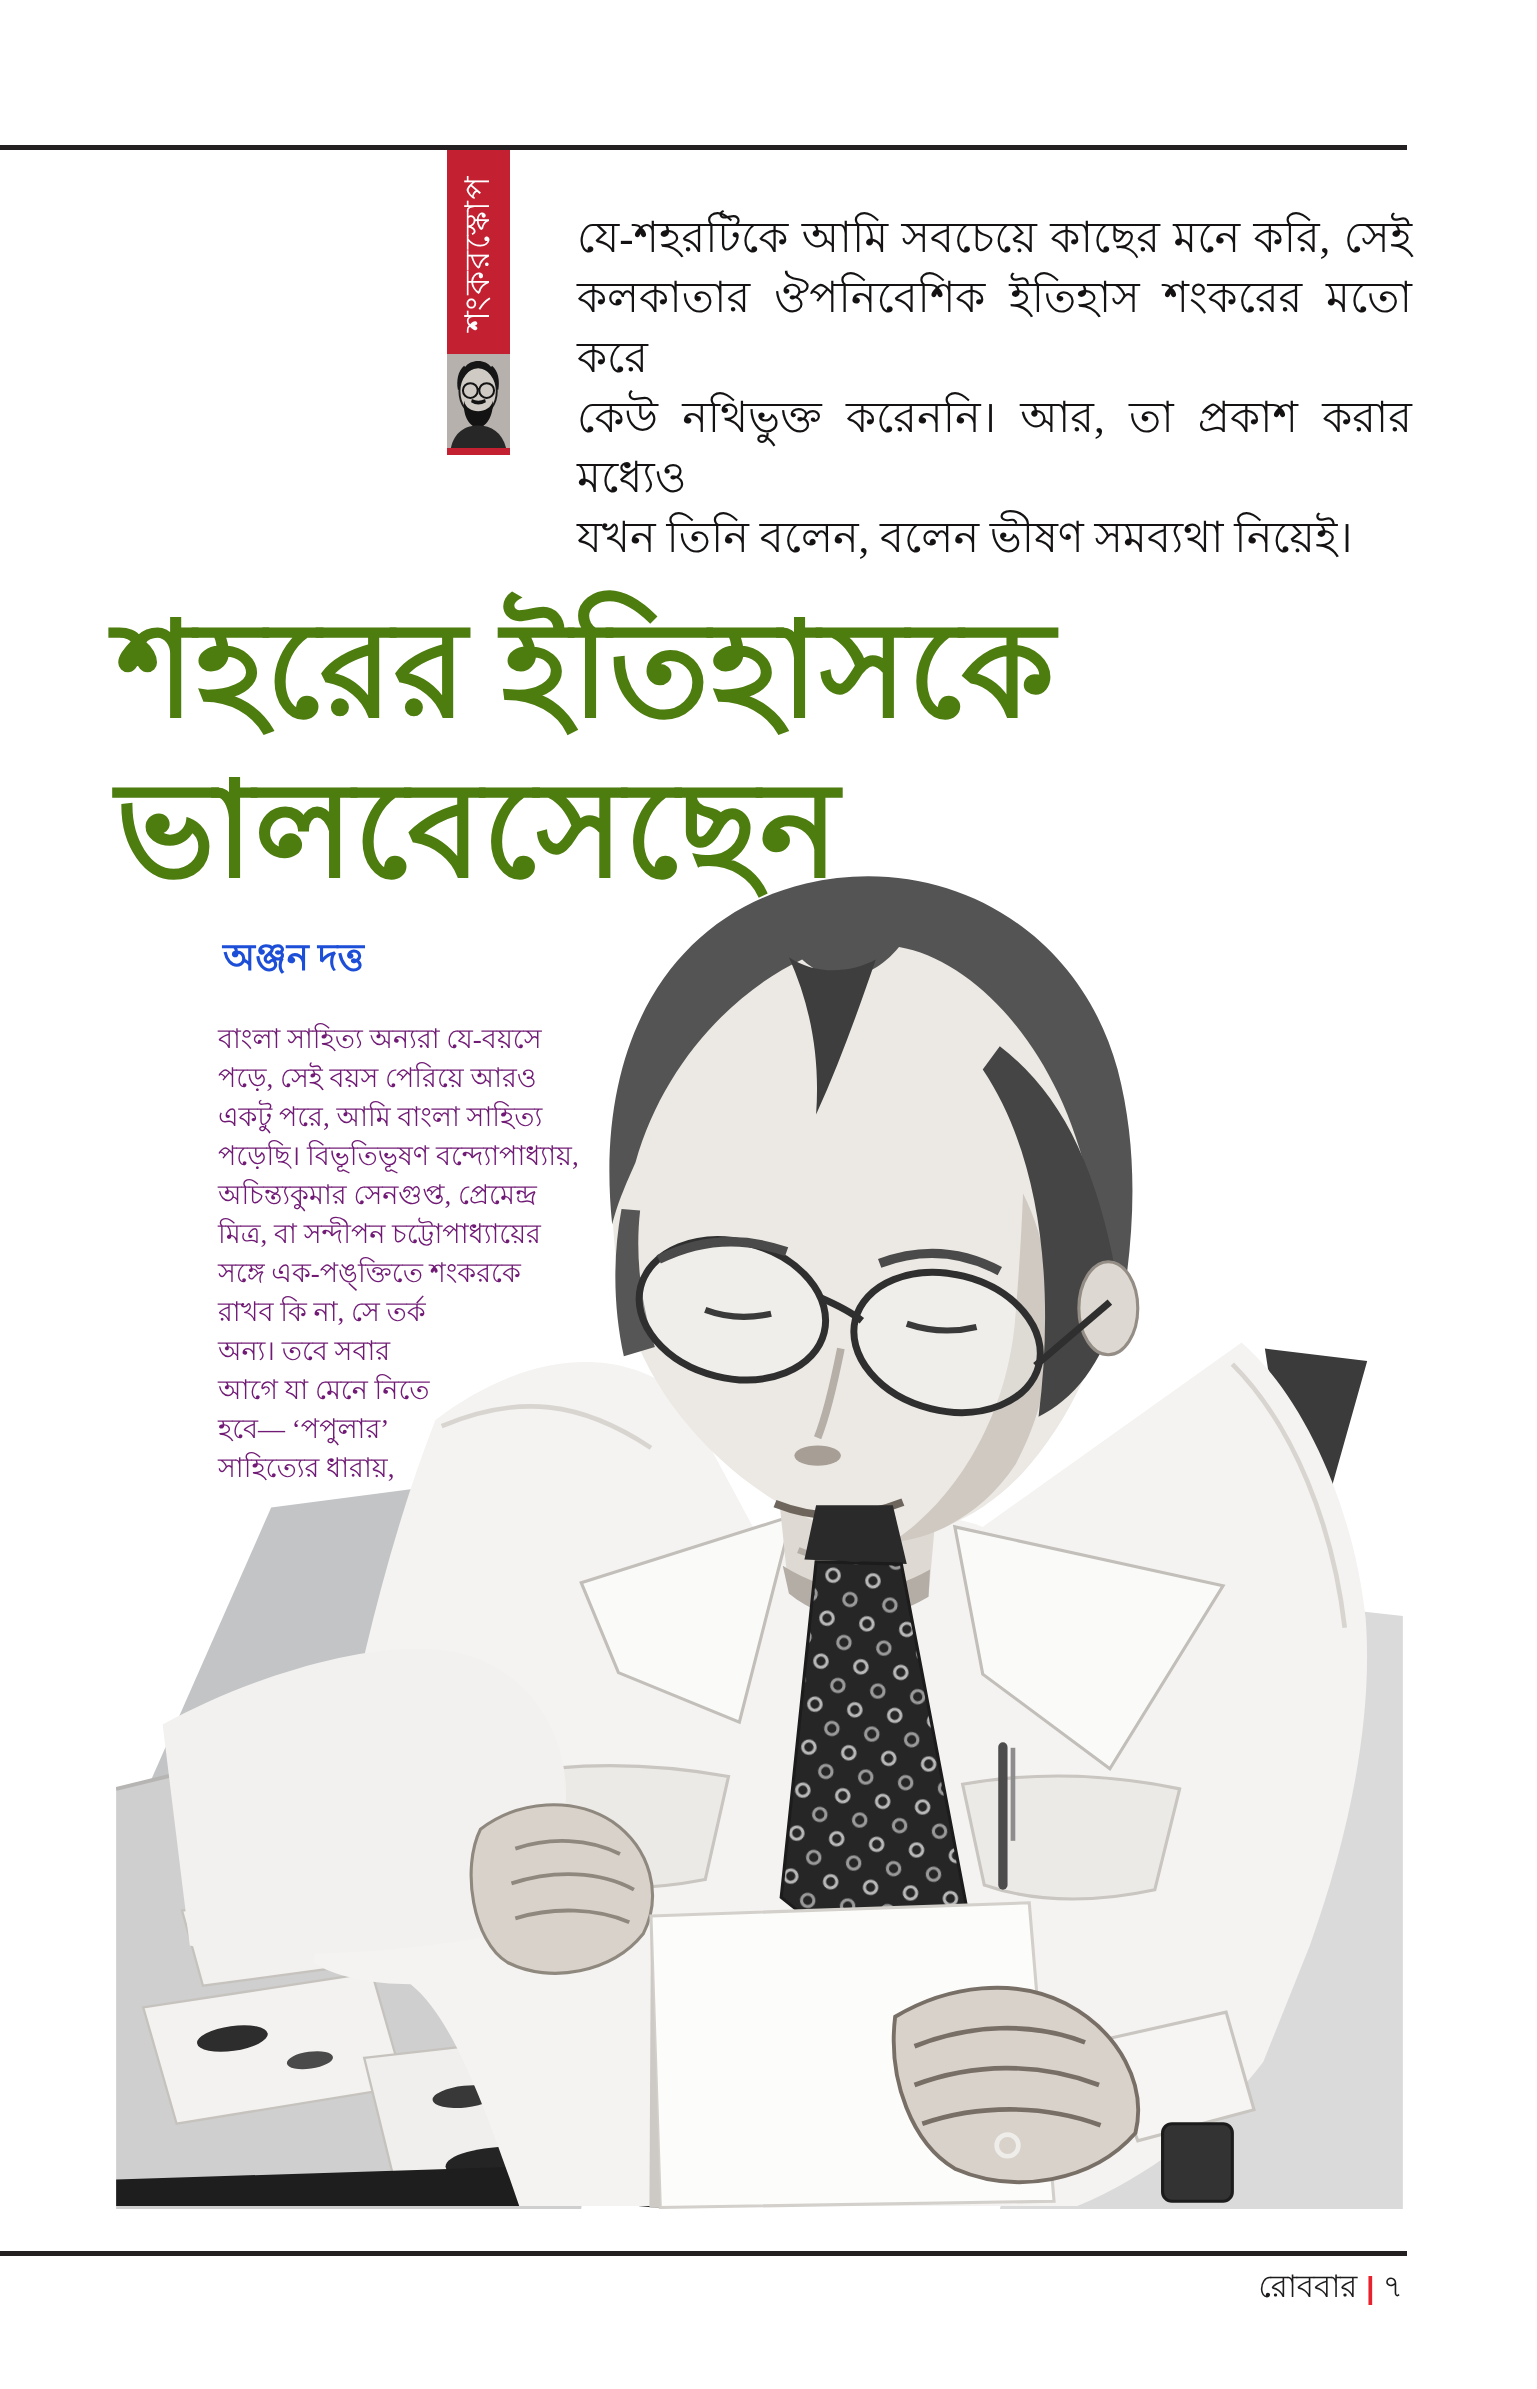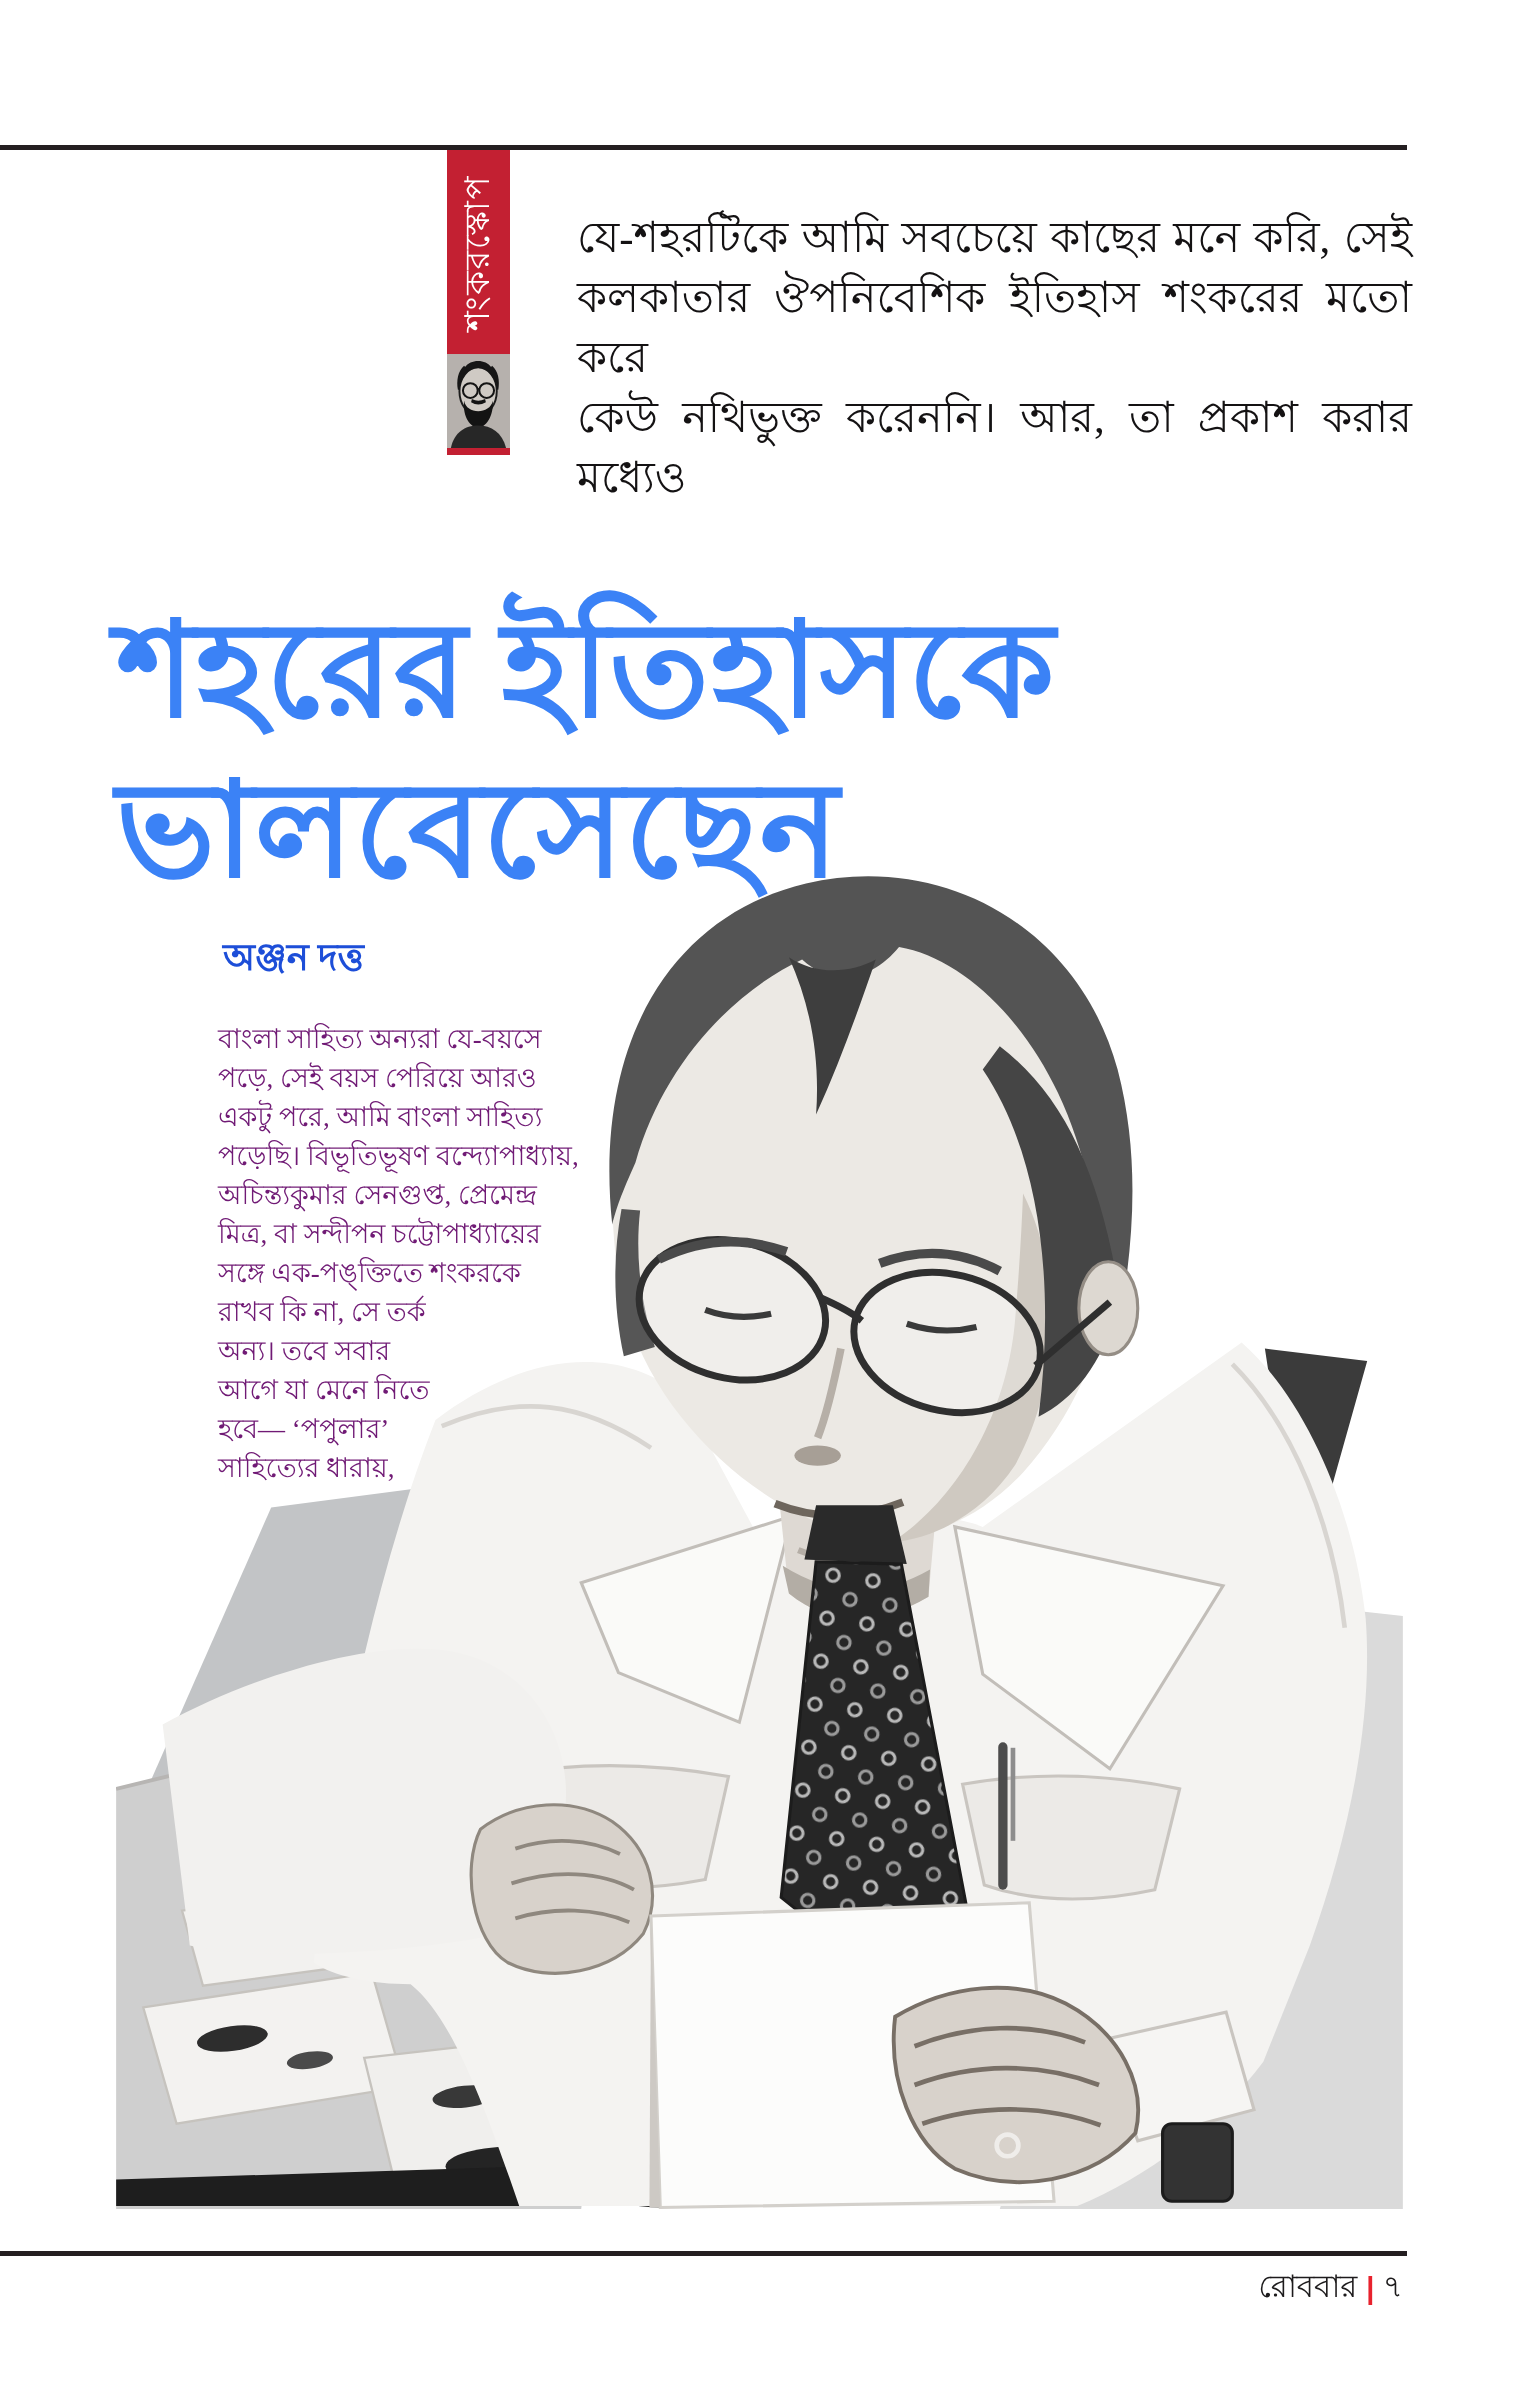--- a/index.html
+++ b/index.html
@@ -33,21 +33,21 @@
   .intro{
     position:absolute;left:567px;top:208px;width:835px;
     font-size:43px;line-height:60px;color:#141213;margin-left:10px;
   }
   .intro-line{text-align:justify;text-align-last:justify;}
   .intro-line.last{text-align-last:left;}
 
   
   .headline{
     position:absolute;left:116px;top:591px;width:1163px;
-    font-size:133px;line-height:160px;font-weight:bold;color:#3b82f6;
+    font-size:133px;line-height:160px;font-weight:bold;color:#4d7c0f;
     letter-spacing:0.8px;
   }
 
   
   .byline{
     position:absolute;left:223px;top:928px;
     font-size:37px;color:#1d4ed8;font-weight:bold;
   }
 
   
@@ -100,20 +100,21 @@
         <path d="M5,121 C9,101 23,92 40,92 C57,92 71,101 76,121 Z" fill="#272727"></path>
       </g>
     </svg>
   </div>
   <div class="tab-strip"></div>
 
   <div class="intro">
     <div class="intro-line">যে-শহরটিকে আমি সবচেয়ে কাছের মনে করি, সেই</div>
     <div class="intro-line">কলকাতার ঔপনিবেশিক ইতিহাস শংকরের মতো করে</div>
     <div class="intro-line">কেউ নথিভুক্ত করেননি। আর, তা প্রকাশ করার মধ্যেও</div>
+    <div class="intro-line last">যখন তিনি বলেন, বলেন ভীষণ সমব্যথা নিয়েই।</div>
   </div>
 
   <div class="headline">
     <div>শহরের ইতিহাসকে</div>
     <div>ভালবেসেছেন</div>
   </div>
 
   <div class="byline">অঞ্জন দত্ত</div>
 
   <div class="body-col">

